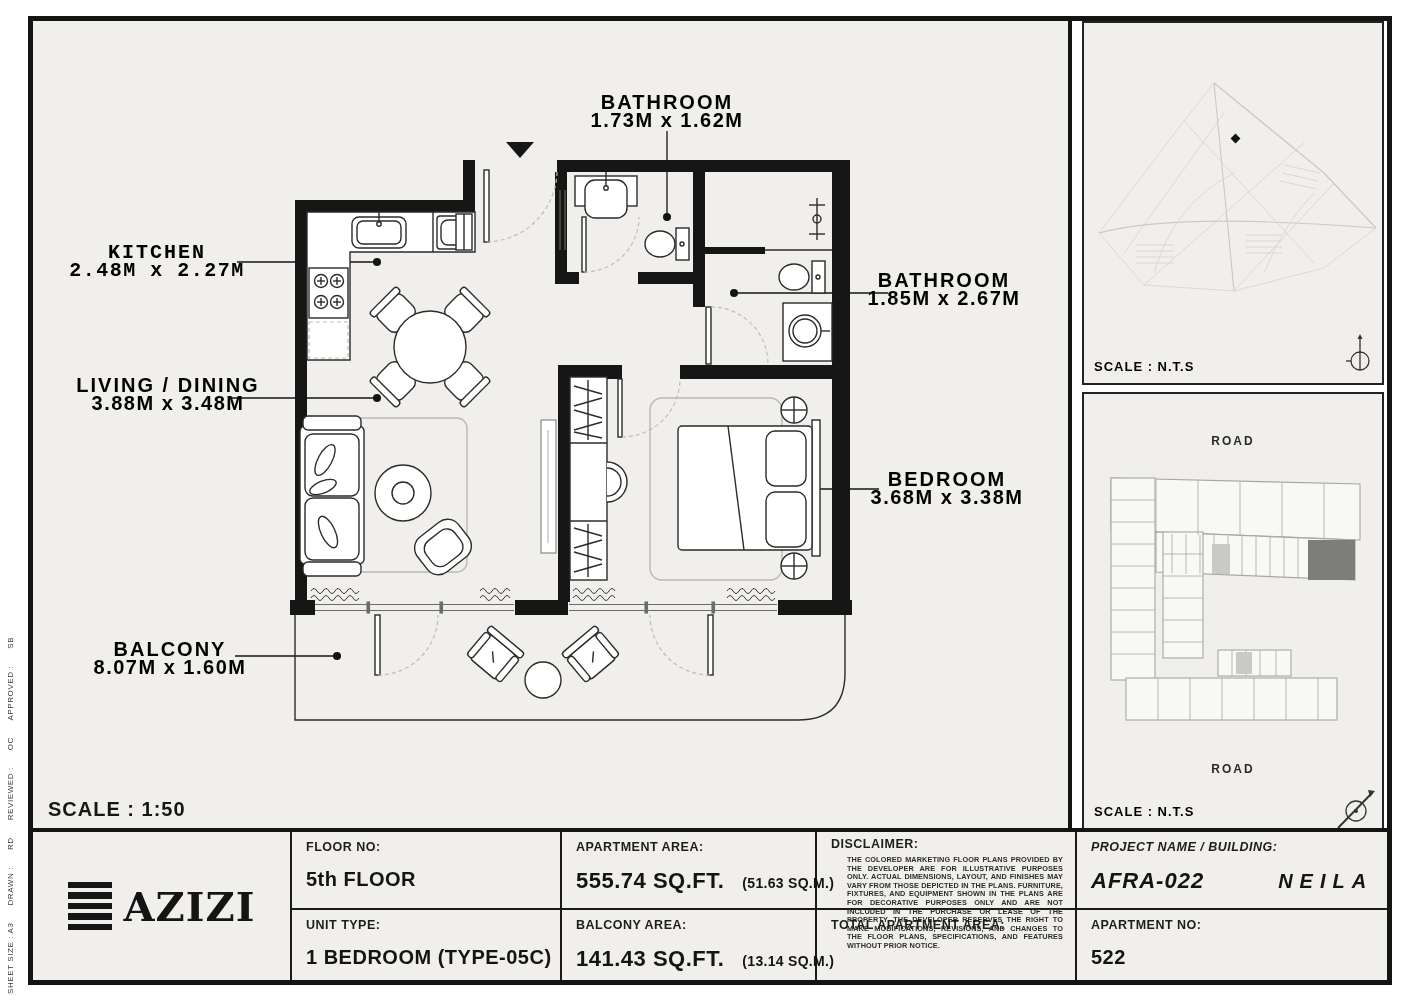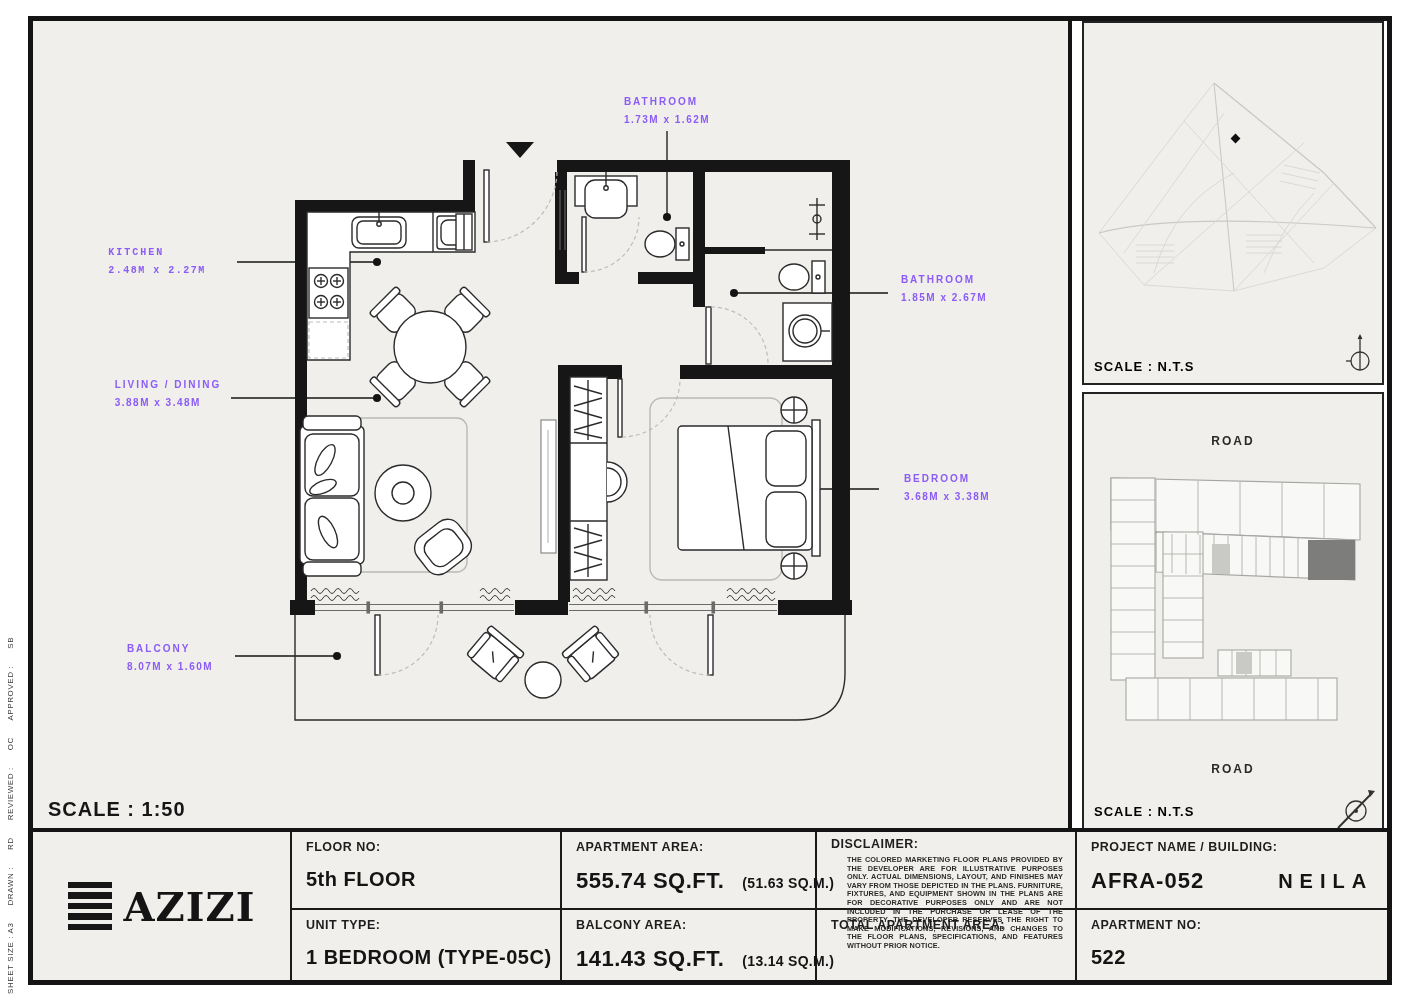--- a/index.html
+++ b/index.html
@@ -9,23 +9,23 @@
          border:5px solid #141414;box-sizing:border-box;background:#fff;}
   .main-panel{position:absolute;left:33px;top:21px;width:1039px;height:807px;
               background:#f0efec;border-right:4px solid #141414;box-sizing:border-box;}
   .side-strip{position:absolute;left:6px;top:738px;height:256px;width:20px;
               writing-mode:vertical-rl;transform:rotate(180deg);
               font-size:8px;letter-spacing:.6px;color:#3a3a3a;white-space:pre;}
   .panel{position:absolute;background:#f0efec;border:2px solid #232323;box-sizing:border-box;}
   #panelA{left:1082px;top:21px;width:302px;height:364px;}
   #panelB{left:1082px;top:392px;width:302px;height:438px;}
   .panel svg,.main-panel svg{position:absolute;left:0;top:0;}
-  .room-label{position:absolute;transform:translateX(-50%);
-              font-weight:bold;font-size:10px;line-height:18px;letter-spacing:2px;
-              color:#8b5cf6;white-space:nowrap;}
+  .room-label{position:absolute;transform:translateX(-50%);text-align:center;
+              font-weight:bold;font-size:20px;line-height:18px;letter-spacing:2px;
+              color:#000000;white-space:nowrap;}
   .room-label .dims{letter-spacing:1.5px;}
   .scale-label{position:absolute;font-size:20px;font-weight:bold;letter-spacing:1px;color:#161616;}
   .nts{position:absolute;font-size:13px;font-weight:bold;letter-spacing:1px;color:#000000;}
   .road{position:absolute;transform:translateX(-50%);font-size:12px;font-weight:bold;
         letter-spacing:2px;color:#2a2a2a;}
   
   .title-block{position:absolute;left:33px;top:828px;width:1354px;height:152px;
                background:#f0efec;border-top:4px solid #141414;box-sizing:border-box;}
   .tb-cell{position:absolute;box-sizing:border-box;}
   .vline{position:absolute;top:0;bottom:0;width:2px;background:#1a1a1a;}
@@ -486,24 +486,24 @@
     </div>
 
     <div class="tb-cell" style="left:782px;top:0;width:260px;height:76px;">
       <div class="tb-label" style="top:5px;">DISCLAIMER:</div>
       <div class="disc-text">THE COLORED MARKETING FLOOR PLANS PROVIDED BY THE DEVELOPER ARE FOR ILLUSTRATIVE PURPOSES ONLY. ACTUAL DIMENSIONS, LAYOUT, AND FINISHES MAY VARY FROM THOSE DEPICTED IN THE PLANS. FURNITURE, FIXTURES, AND EQUIPMENT SHOWN IN THE PLANS ARE FOR DECORATIVE PURPOSES ONLY AND ARE NOT INCLUDED IN THE PURCHASE OR LEASE OF THE PROPERTY. THE DEVELOPER RESERVES THE RIGHT TO MAKE MODIFICATIONS, REVISIONS, AND CHANGES TO THE FLOOR PLANS, SPECIFICATIONS, AND FEATURES WITHOUT PRIOR NOTICE.</div>
     </div>
     <div class="tb-cell" style="left:782px;top:78px;width:260px;height:70px;">
       <div class="tb-label">TOTAL APARTMENT AREA:</div>
     </div>
 
-    <div class="tb-cell" style="left:1042px;top:0;width:312px;height:76px;">
+    <div class="tb-cell" style="left:1042px;top:0;width:312px;height:76px;font-style:italic;">
       <div class="tb-label">PROJECT NAME / BUILDING:</div>
       <div class="tb-value proj-row">
-        <span class="p1">AFRA-052</span>
+        <span class="p1">AFRA-022</span>
         <span class="p2">NEILA</span>
       </div>
     </div>
     <div class="tb-cell" style="left:1042px;top:78px;width:312px;height:70px;">
       <div class="tb-label">APARTMENT NO:</div>
       <div class="tb-value">522</div>
     </div>
   </div>
 
 </div>

